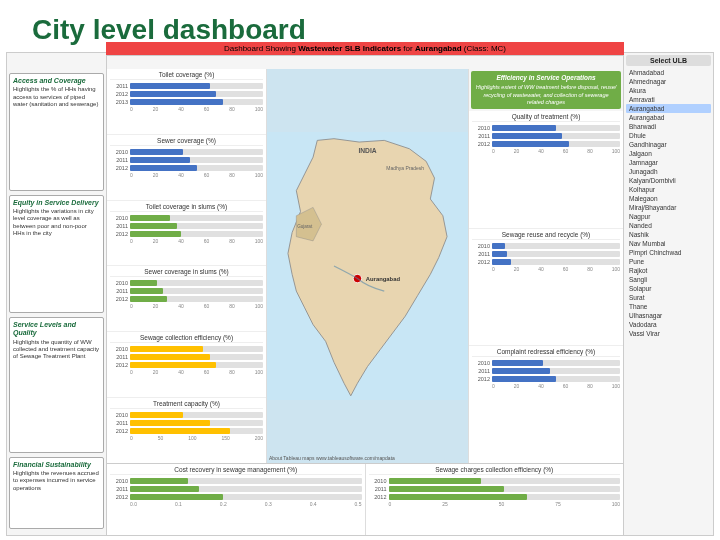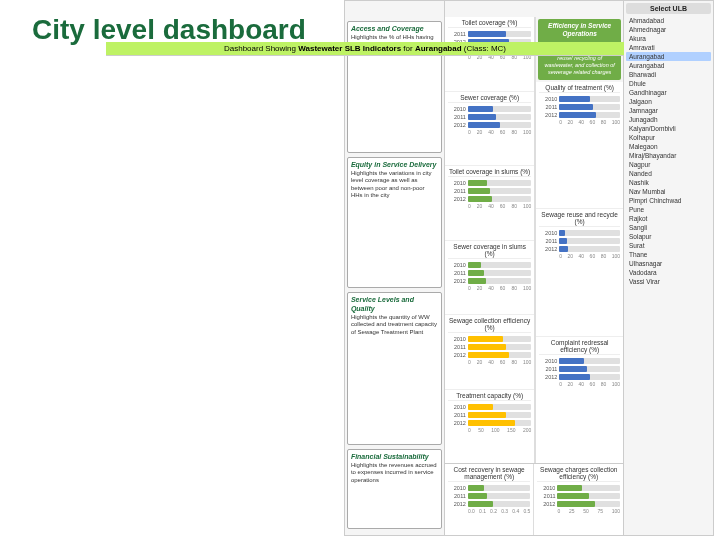--- a/index.html
+++ b/index.html
@@ -12,20 +12,21 @@
       position: relative;
     }
     #page-title {
       font-size: 28px;
       font-weight: bold;
       color: #1a6b3c;
       padding: 8px 16px 4px 16px;
     }
     .main-container {
       display: flex;
+      flex-direction: column;
       width: 720px;
       height: 540px;
     }
     .title-bar {
       padding: 6px 16px 2px 16px;
     }
     .dashboard-body {
       display: flex;
       flex-direction: row;
       flex: 1;
@@ -186,21 +187,21 @@
 <body>
 
 <div class="main-container">
 
   <div class="title-bar">
     <div id="page-title">City level dashboard</div>
   </div>
 
   <div class="dashboard-body">
 
-    <div style="position:absolute; top:42px; left:106px; right:96px; z-index:10; background:#bef264; border-bottom:1px solid #ccc; padding:2px 6px; font-size:8px; text-align:center;">
+    <div style="position:absolute; top:42px; left:106px; right:96px; z-index:10; background:#ef4444; border-bottom:1px solid #ccc; padding:2px 6px; font-size:8px; text-align:center;">
       <span>Dashboard Showing</span>
       <strong>Wastewater SLB Indicators</strong>
       <span>for</span>
       <strong>Aurangabad</strong>
       <span>(Class: MC)</span>
     </div>
 
     <div class="left-labels">
       <div style="height: 14px;"></div>
 

